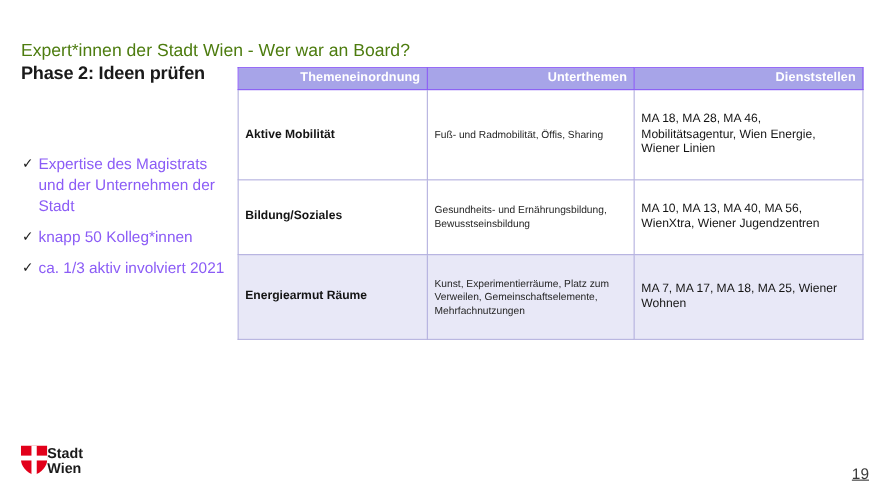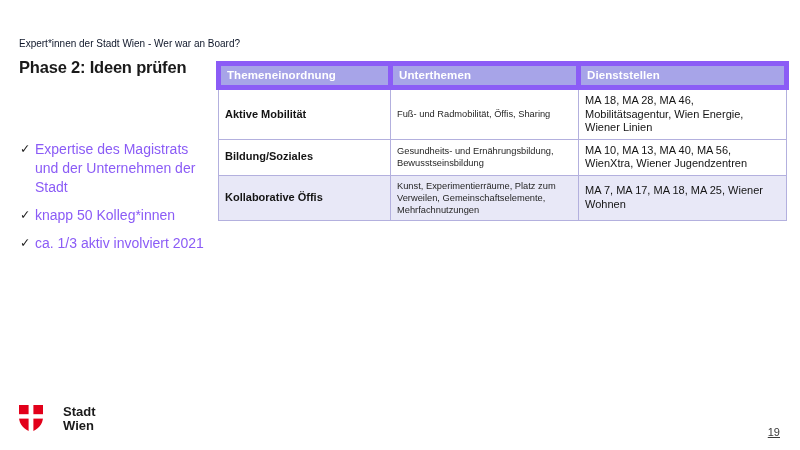--- a/index.html
+++ b/index.html
@@ -26,23 +26,23 @@
     font-weight: bold;
     letter-spacing: -0.2px;
     color: #1a1a1a;
     white-space: nowrap;
     margin-top: 44px;
   }
   #slide-subtitle {
     position: absolute;
     left: 19px;
     top: 38px;
-    font-size: 10px;
+    font-size: 16px;
     font-weight: normal;
-    color: #0f172a;
+    color: #4d7c0f;
     white-space: nowrap;
   }
 
   
   #bullets {
     position: absolute;
     left: 20px;
     top: 140px;
     width: 190px;
   }
@@ -76,34 +76,34 @@
   }
   #content-table col.c1 { width: 172px; }
   #content-table col.c2 { width: 188px; }
   #content-table col.c3 { width: 208px; }
 
   #content-table thead th {
     background: #a7a4e8;
     color: #ffffff;
     font-size: 11.5px;
     font-weight: bold;
-    text-align: left;
+    text-align: right;
     padding: 3px 6px 4px 6px;
-    border: 5px solid #8b5cf6;
+    border: 1px solid #8b5cf6;
     vertical-align: middle;
     letter-spacing: 0.1px;
   }
 
   #content-table tbody tr.row-odd  td { background: #ffffff; }
   #content-table tbody tr.row-even td { background: #e8e8f7; }
 
   #content-table tbody td {
     border: 1px solid #b3b0de;
     vertical-align: middle;
-    padding: 4px 6px;
+    padding: 20px 6px;
   }
   td.col-theme {
     font-size: 11px;
     font-weight: bold;
     line-height: 13.5px;
     color: #141414;
     margin-top: 30px;
   }
   td.col-sub {
     font-size: 9.3px;
@@ -119,37 +119,37 @@
     color: #141414;
   }
 
   
   #logo {
     position: absolute;
     left: 19px;
     bottom: 18px;
     display: flex;
     align-items: center;
-    gap: 20px;
+    gap: 0;
   }
   #logo-shield { display: block; }
   #logo-wordmark {
     font-size: 13px;
     font-weight: bold;
     line-height: 13.5px;
     color: #1a1a1a;
     white-space: pre-line;
   }
 
   
   #page-number {
     position: absolute;
-    right: 20px;
+    right: 10px;
     bottom: 12px;
-    font-size: 11px;
+    font-size: 14px;
     color: #3a3a3a;
     text-decoration: underline;
   }
 </style>
 </head>
 <body>
 
 <div id="slide-title">Phase 2: Ideen prüfen</div>
 
 <div id="slide-subtitle">Expert*innen der Stadt Wien - Wer war an Board?</div>
@@ -191,21 +191,21 @@
       <td class="col-theme">Aktive Mobilität</td>
       <td class="col-sub">Fuß- und Radmobilität, Öffis, Sharing</td>
       <td class="col-dienst">MA 18, MA 28, MA 46, Mobilitätsagentur, Wien Energie, Wiener Linien</td>
     </tr>
     <tr class="row-odd">
       <td class="col-theme">Bildung/Soziales</td>
       <td class="col-sub">Gesundheits- und Ernährungsbildung, Bewusstseinsbildung</td>
       <td class="col-dienst">MA 10, MA 13, MA 40, MA 56, WienXtra, Wiener Jugendzentren</td>
     </tr>
     <tr class="row-even">
-      <td class="col-theme">Kollaborative Öffis</td>
+      <td class="col-theme">Energiearmut Räume</td>
       <td class="col-sub">Kunst, Experimentierräume, Platz zum Verweilen, Gemeinschaftselemente, Mehrfachnutzungen</td>
       <td class="col-dienst">MA 7, MA 17, MA 18, MA 25, Wiener Wohnen</td>
     </tr>
   </tbody>
 </table>
 
 <div id="logo">
   <svg id="logo-shield" width="24" height="27" viewBox="0 0 24 27">
     <path d="M0 0 H24 V12 C24 19.5 18.5 24.5 12 27 C5.5 24.5 0 19.5 0 12 Z" fill="#e2001a"></path>
     <rect x="9.6" y="0" width="4.8" height="27" fill="#ffffff"></rect>

